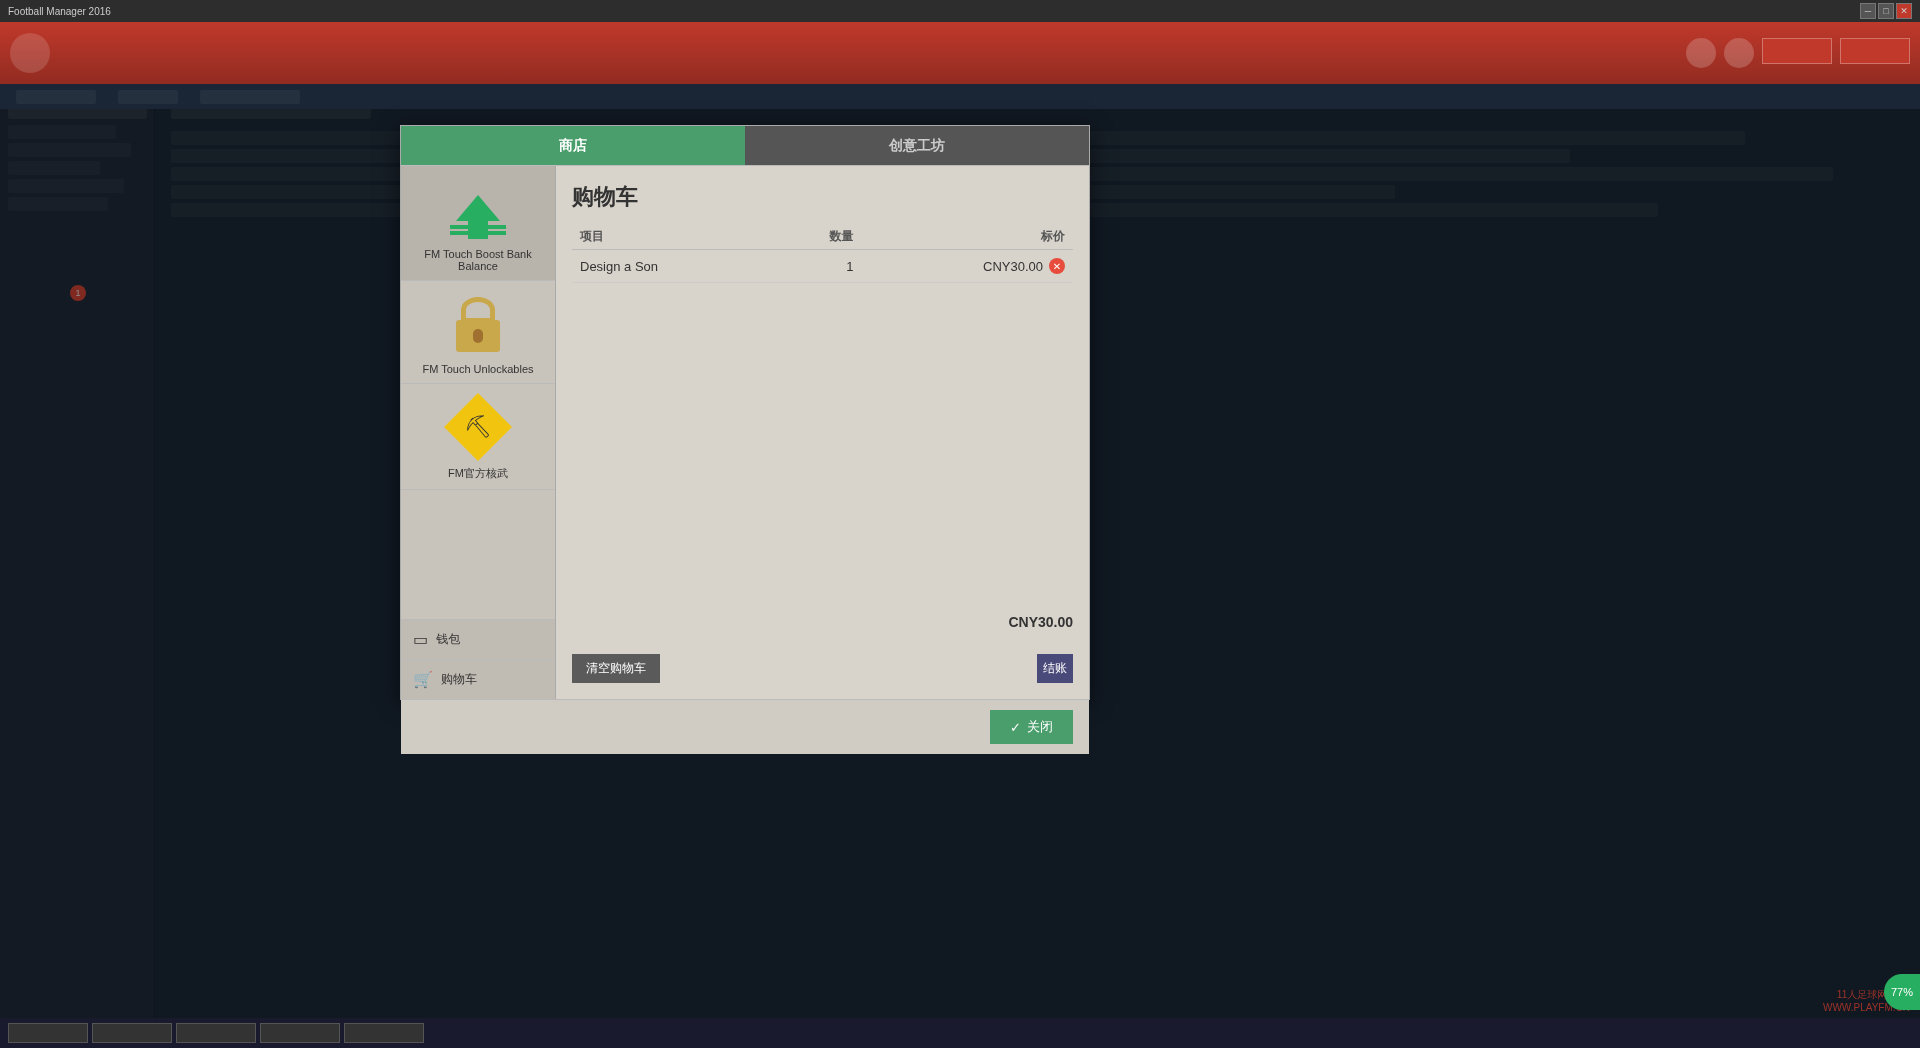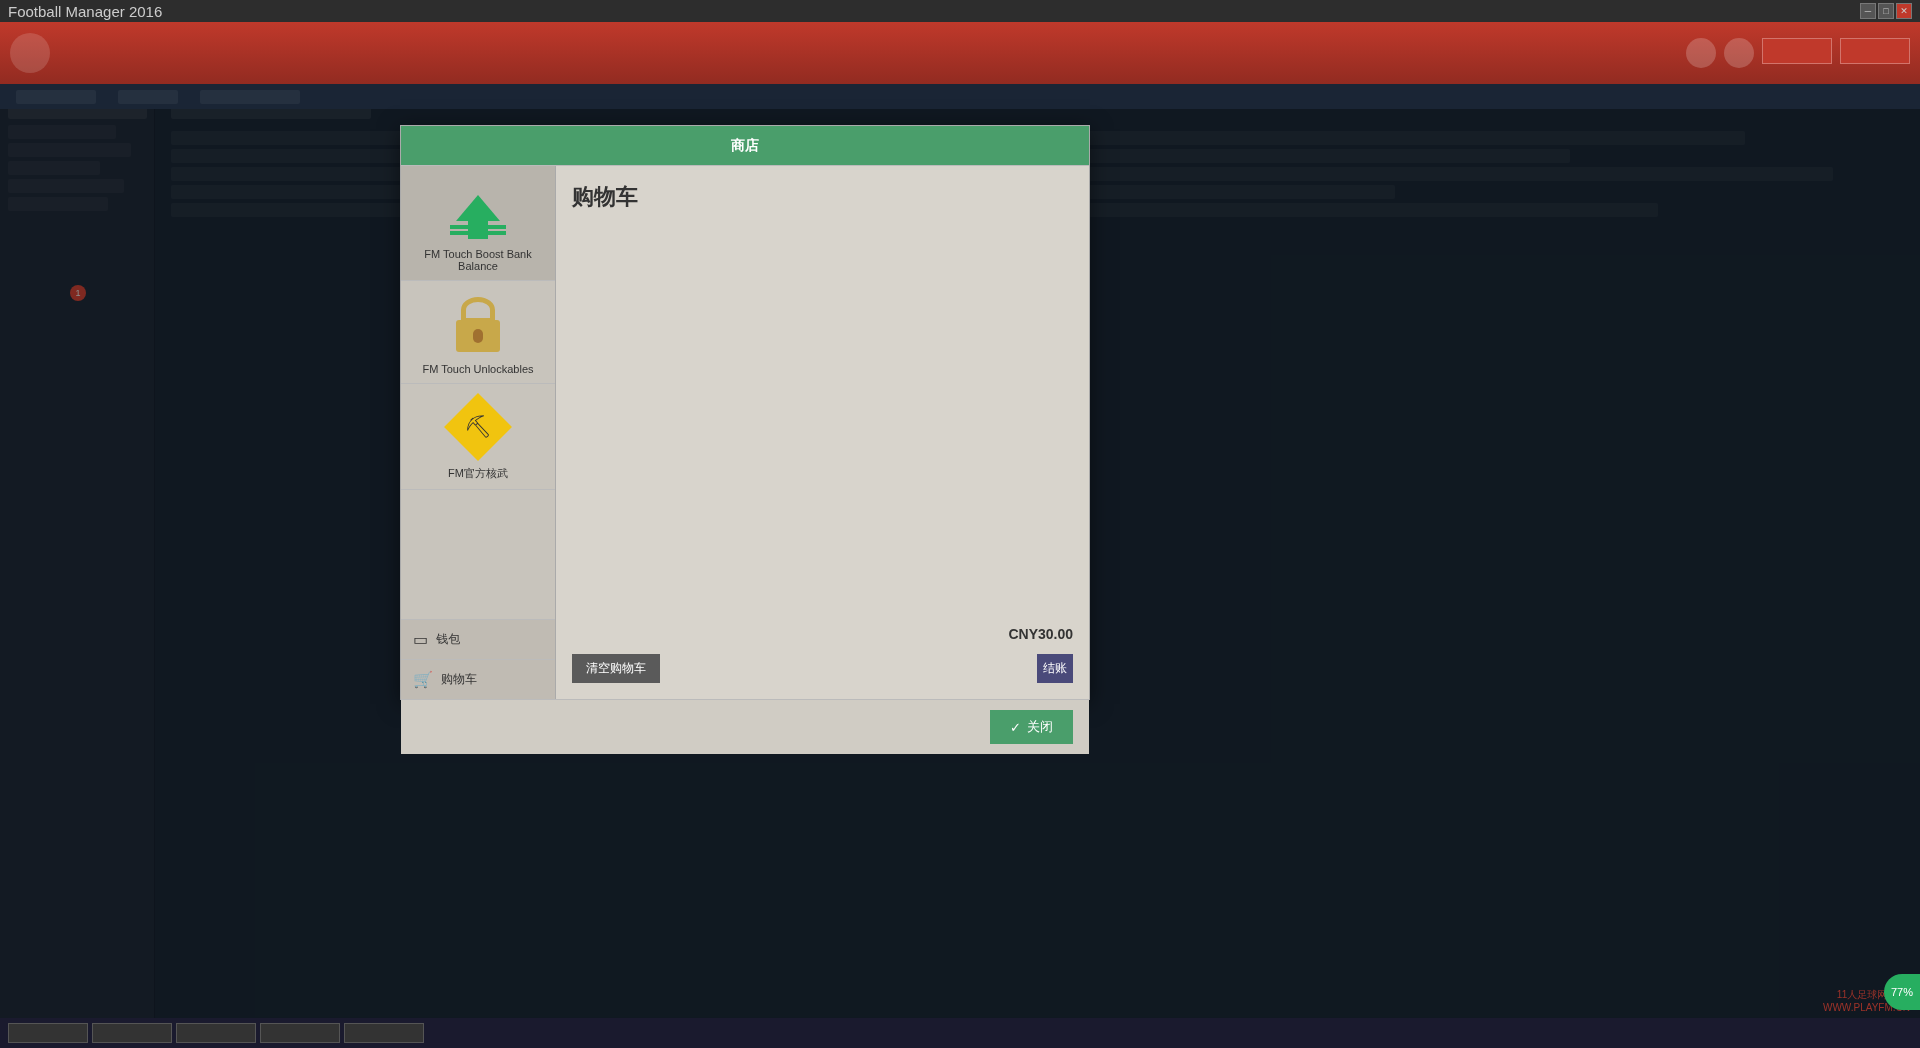--- a/index.html
+++ b/index.html
@@ -38,21 +38,21 @@
       right: 0;
       height: 22px;
       background: #2d2d2d;
       display: flex;
       align-items: center;
       padding: 0 8px;
       z-index: 100;
     }
     .titlebar-title {
       color: #ccc;
-      font-size: 15px;
+      font-size: 10px;
       flex: 1;
     }
     .titlebar-controls {
       display: flex;
       gap: 2px;
     }
     .titlebar-btn {
       width: 16px;
       height: 16px;
       background: #555;
@@ -260,21 +260,21 @@
     .cart-total {
       font-size: 14px;
       color: #333;
       font-weight: bold;
     }
 
     .cart-actions {
       display: flex;
       justify-content: space-between;
       align-items: center;
-      margin-top: 12px;
+      margin-top: 24px;
     }
 
     .btn-clear {
       background: #5a5a5a;
       color: white;
       border: none;
       padding: 6px 14px;
       font-size: 12px;
       cursor: pointer;
     }
@@ -438,20 +438,23 @@
 </div>
 
 <div class="overlay-dim"></div>
 
 <div class="modal">
 
   <div class="modal-tabs">
     <div class="modal-tab active">
       <span>商店</span>
     </div>
+    <div class="modal-tab inactive">
+      <span>创意工坊</span>
+    </div>
   </div>
 
   <div class="modal-body">
 
     <div class="modal-sidebar">
 
       <div class="sidebar-category active">
         <div class="category-icon">
 
           <div style="position:relative;width:60px;height:60px;">
@@ -500,20 +503,43 @@
         <div class="sidebar-nav-item">
           <span style="font-size:16px;">🛒</span>
           <span>购物车</span>
         </div>
       </div>
     </div>
 
     <div class="modal-main">
       <div class="cart-title">购物车</div>
 
+      <div class="modal-content-area">
+        <table class="cart-table">
+          <thead>
+            <tr>
+              <th>项目</th>
+              <th class="right">数量</th>
+              <th class="right">标价</th>
+            </tr>
+          </thead>
+          <tbody id="cart-tbody">
+            <tr>
+              <td>Design a Son</td>
+              <td class="right">1</td>
+              <td class="right">
+                <div class="price-cell">
+                  <span>CNY30.00</span>
+                  <div class="remove-btn">✕</div>
+                </div>
+              </td>
+            </tr>
+          </tbody>
+        </table>
+      </div>
 
       <div class="cart-total-row">
         <span class="cart-total">CNY30.00</span>
       </div>
 
       <div class="cart-actions">
         <button class="btn-clear">清空购物车</button>
         <button class="btn-checkout">结账</button>
       </div>
     </div>

